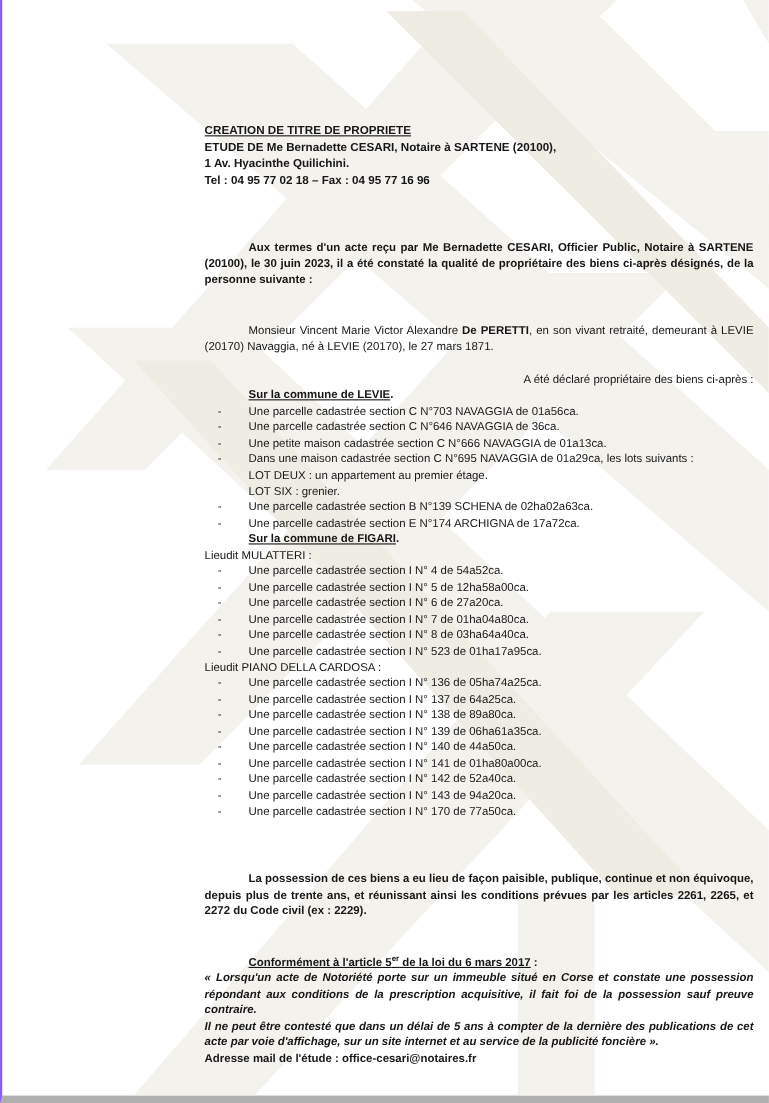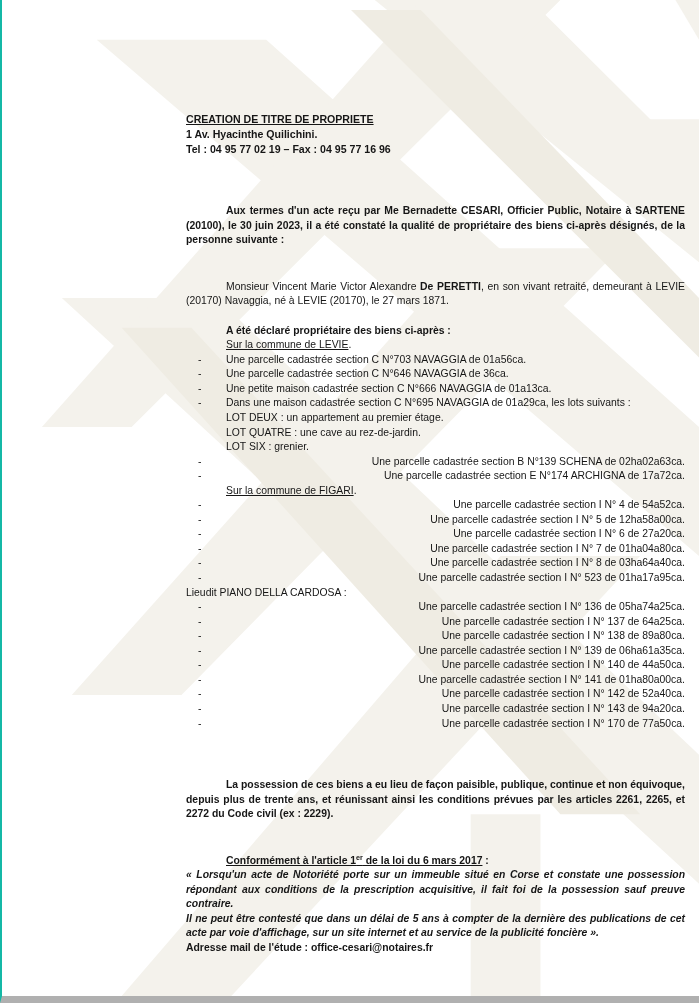--- a/index.html
+++ b/index.html
@@ -15,21 +15,21 @@
     font-family: "Liberation Sans", sans-serif;
   }
 
   
   #page {
     position: absolute;
     left: 0; top: 0;
     width: 699px;
     height: 1003px;
     background: #ffffff;
-    border-left: 2px solid #14b8a6;
+    border-left: 2px solid #8b5cf6;
     border-bottom: 7px solid #b0b0b0;
     box-sizing: border-box;
     overflow: hidden;
   }
 
   
   #watermark {
     position: absolute;
     inset: 0;
     pointer-events: none;
@@ -72,38 +72,39 @@
     width: 28px;
     flex: 0 0 28px;
     font-size: 10.4px;
     line-height: 14.55px;
   }
   .item .txt {
     flex: 1 1 auto;
     text-align: justify;
     line-height: 14.55px;
   }
-  .item .txt.nojust { text-align: right; }
+  .item .txt.nojust { text-align: left; }
 
   .sub {
     padding-left: 40px;
     line-height: 14.55px;
   }
 
   .lieudit { padding-left: 0; line-height: 14.55px; }
 
   .commune {
     padding-left: 40px;
-    font-weight: normal;
+    font-weight: bold;
   }
   .commune .un { text-decoration: underline; }
 
   .declared {
     padding-left: 40px;
-    font-weight: bold;
+    font-weight: normal;
+    text-align: right;
   }
 
   sup { font-size: 7.2px; vertical-align: super; line-height: 0; }
 </style>
 </head>
 <body>
 
 <div id="page">
 
   <div id="watermark">
@@ -123,22 +124,23 @@
         <polygon points="350,10 420,10 699,300 699,360 350,10"></polygon>
         <polygon points="120,330 190,330 640,820 560,820 120,330"></polygon>
       </g>
     </svg>
   </div>
 
   <div id="content">
 
     <div>
       <p class="hdr-line first">CREATION DE TITRE DE PROPRIETE</p>
+      <p class="hdr-line">ETUDE DE Me Bernadette CESARI, Notaire à SARTENE (20100),</p>
       <p class="hdr-line">1 Av. Hyacinthe Quilichini.</p>
-      <p class="hdr-line">Tel : 04 95 77 02 19 – Fax : 04 95 77 16 96</p>
+      <p class="hdr-line">Tel : 04 95 77 02 18 – Fax : 04 95 77 16 96</p>
     </div>
 
     <div class="gap-md"></div>
 
     <p class="just b indent">Aux termes d'un acte reçu par Me Bernadette CESARI, Officier Public, Notaire à SARTENE (20100), le 30 juin 2023, il a été constaté la qualité de propriétaire des biens ci-après désignés, de la personne suivante :</p>
 
     <p class="just indent"><span>Monsieur Vincent Marie Victor Alexandre </span><span class="b">De PERETTI</span><span>, en son vivant retraité, demeurant à LEVIE (20170) Navaggia, né à LEVIE (20170), le 27 mars 1871.</span></p>
 
 
 
@@ -162,37 +164,37 @@
         <span class="txt">Une petite maison cadastrée section C N°666 NAVAGGIA de 01a13ca.</span>
       </div>
       <div class="item">
         <span class="dash">-</span>
         <span class="txt">Dans une maison cadastrée section C N°695 NAVAGGIA de 01a29ca, les lots suivants :</span>
       </div>
     </div>
 
     <div>
       <p class="sub">LOT DEUX : un appartement au premier étage.</p>
-      <p class="sub">LOT QUATRE : une cave au rez-de-jardin.</p>
       <p class="sub">LOT SIX : grenier.</p>
     </div>
 
     <div>
       <div class="item">
         <span class="dash">-</span>
         <span class="txt nojust">Une parcelle cadastrée section B N°139 SCHENA de 02ha02a63ca.</span>
       </div>
       <div class="item">
         <span class="dash">-</span>
         <span class="txt nojust">Une parcelle cadastrée section E N°174 ARCHIGNA de 17a72ca.</span>
       </div>
     </div>
 
     <p class="commune"><span class="un">Sur la commune de FIGARI</span><span>.</span></p>
 
+    <p class="lieudit">Lieudit MULATTERI :</p>
 
     <div>
       <div class="item">
         <span class="dash">-</span>
         <span class="txt nojust">Une parcelle cadastrée section I N° 4 de 54a52ca.</span>
       </div>
       <div class="item">
         <span class="dash">-</span>
         <span class="txt nojust">Une parcelle cadastrée section I N° 5 de 12ha58a00ca.</span>
       </div>
@@ -252,21 +254,21 @@
       <div class="item">
         <span class="dash">-</span>
         <span class="txt nojust">Une parcelle cadastrée section I N° 170 de 77a50ca.</span>
       </div>
     </div>
 
     <div class="gap-md"></div>
 
     <p class="just b indent">La possession de ces biens a eu lieu de façon paisible, publique, continue et non équivoque, depuis plus de trente ans, et réunissant ainsi les conditions prévues par les articles 2261, 2265, et 2272 du Code civil (ex : 2229).</p>
 
-    <p class="b indent"><span class="u"><span>Conformément à l'article 1</span><sup>er</sup><span> de la loi du 6 mars 2017</span></span><span> :</span></p>
+    <p class="b indent"><span class="u"><span>Conformément à l'article 5</span><sup>er</sup><span> de la loi du 6 mars 2017</span></span><span> :</span></p>
 
     <p class="just ital">« Lorsqu'un acte de Notoriété porte sur un immeuble situé en Corse et constate une possession répondant aux conditions de la prescription acquisitive, il fait foi de la possession sauf preuve contraire.</p>
 
     <p class="just ital">Il ne peut être contesté que dans un délai de 5 ans à compter de la dernière des publications de cet acte par voie d'affichage, sur un site internet et au service de la publicité foncière ».</p>
 
 
     <p class="b">Adresse mail de l'étude : office-cesari@notaires.fr</p>
 
   </div>
 </div>

